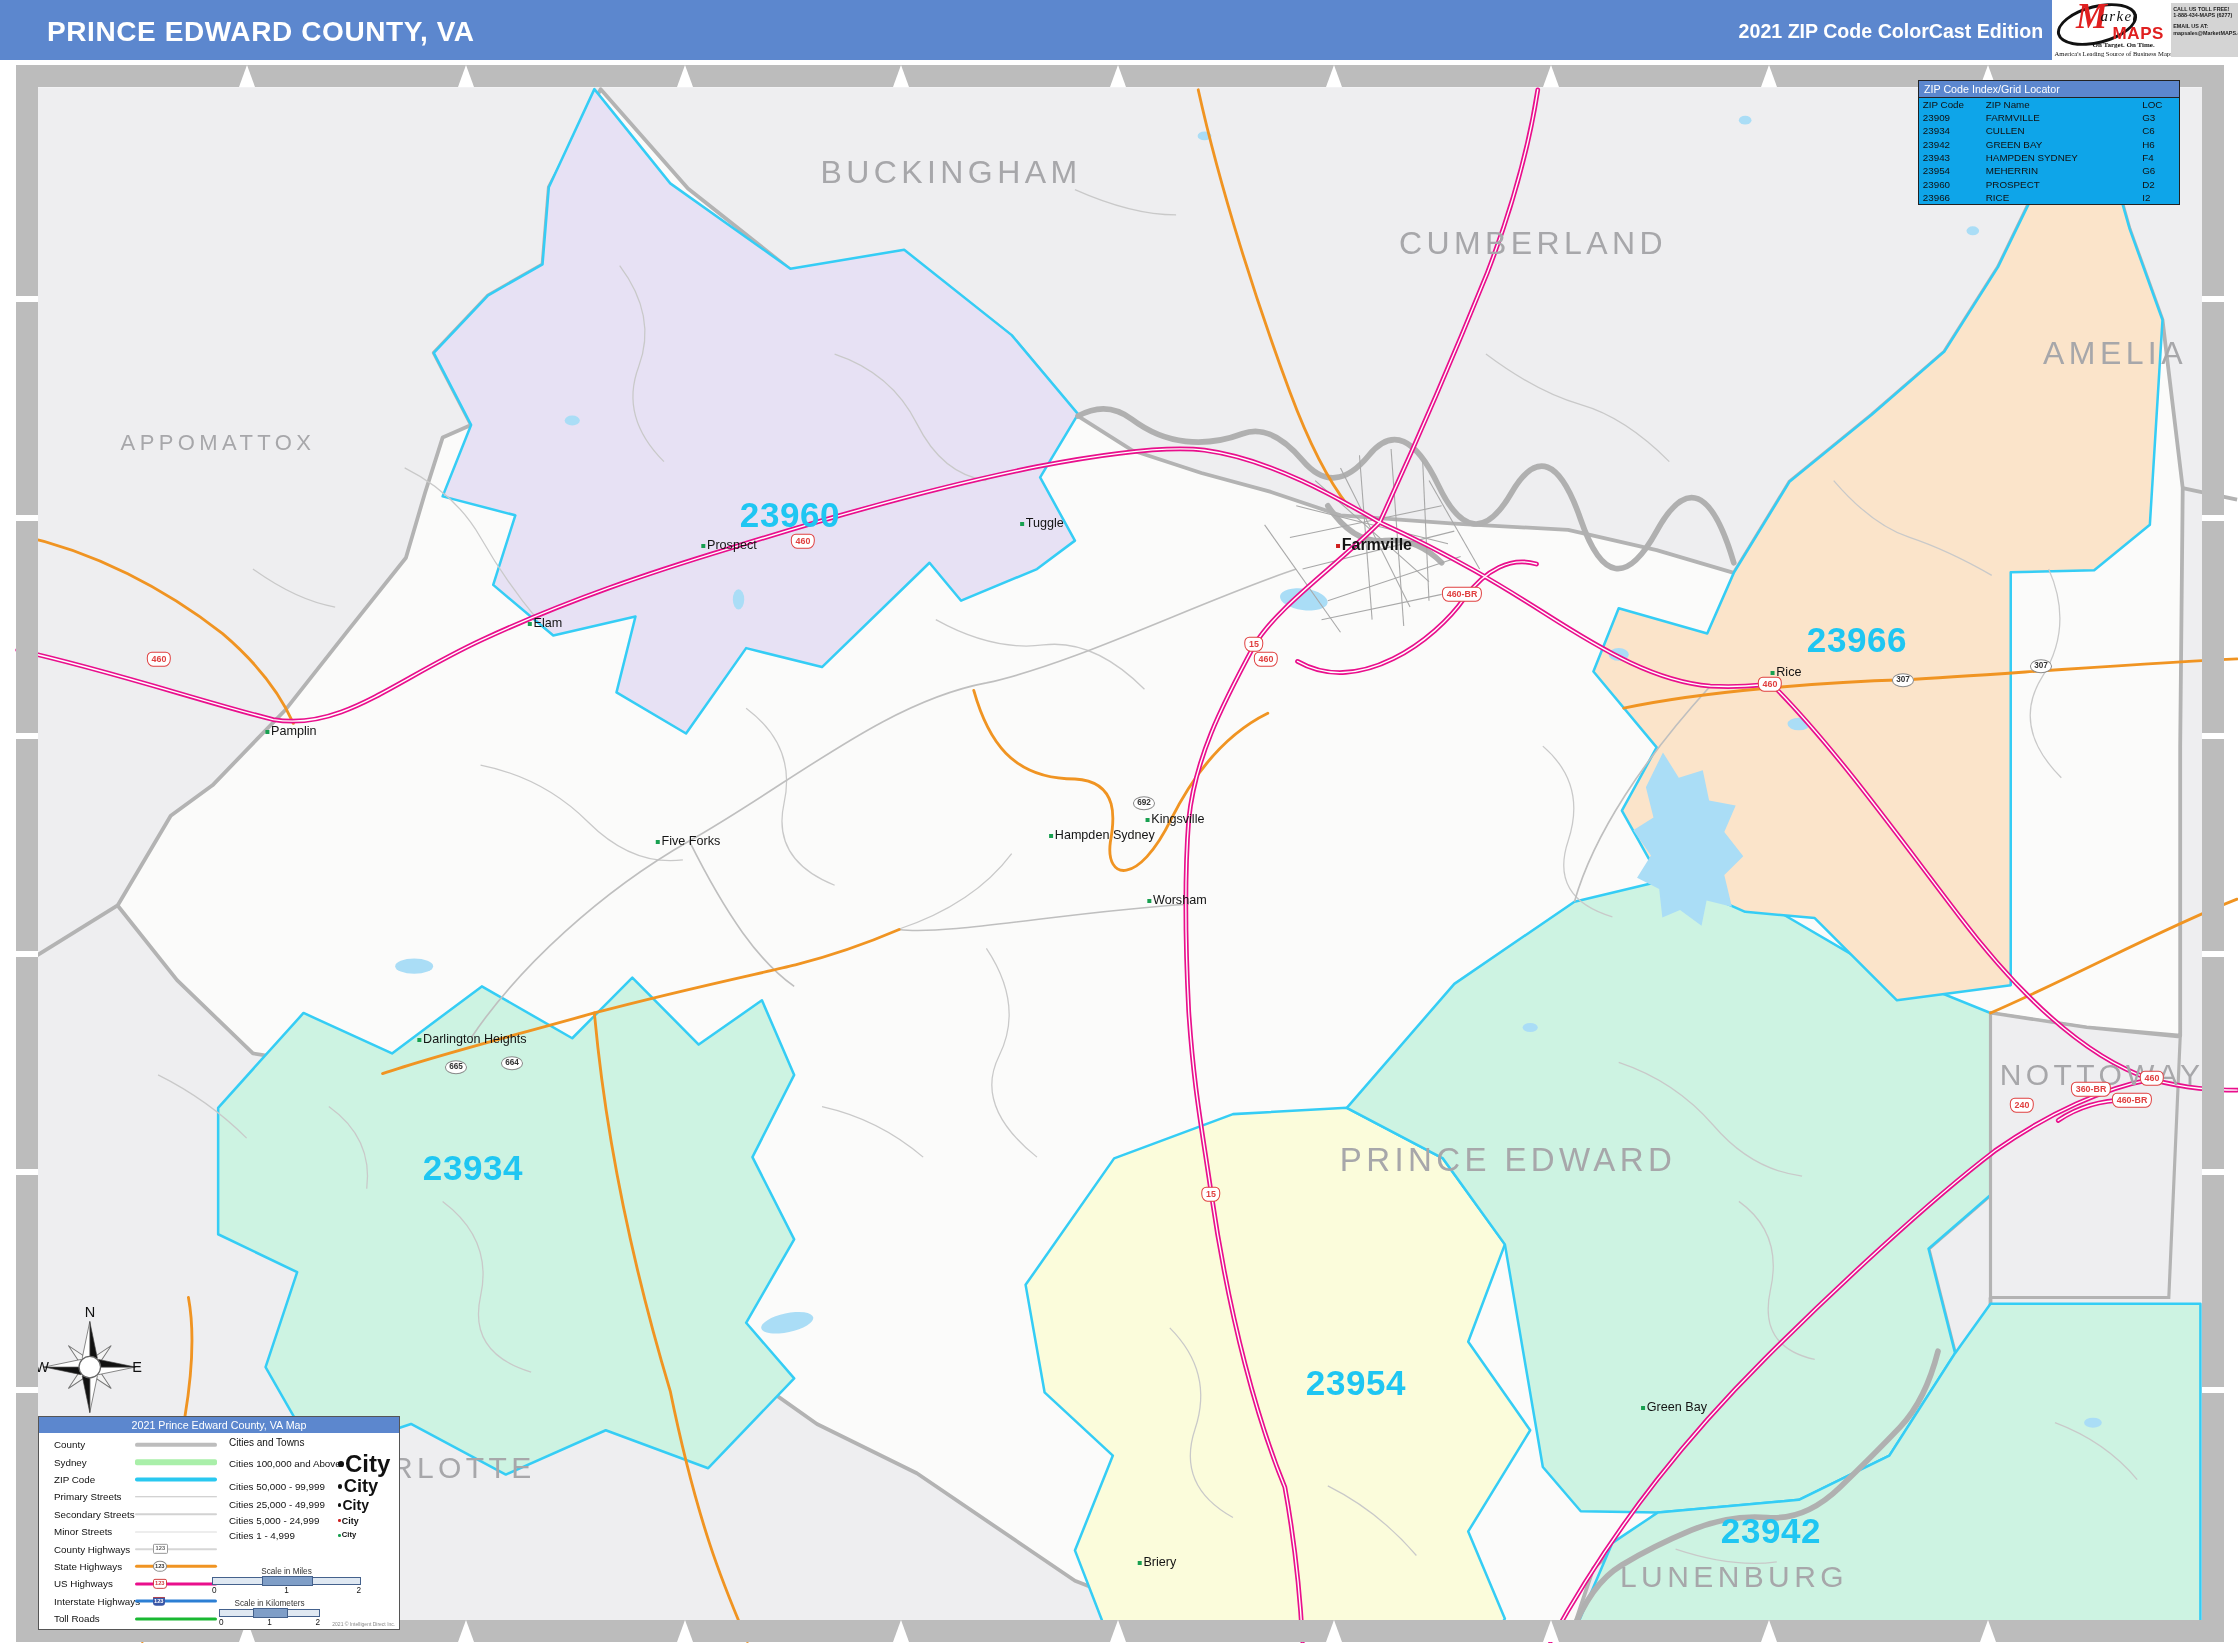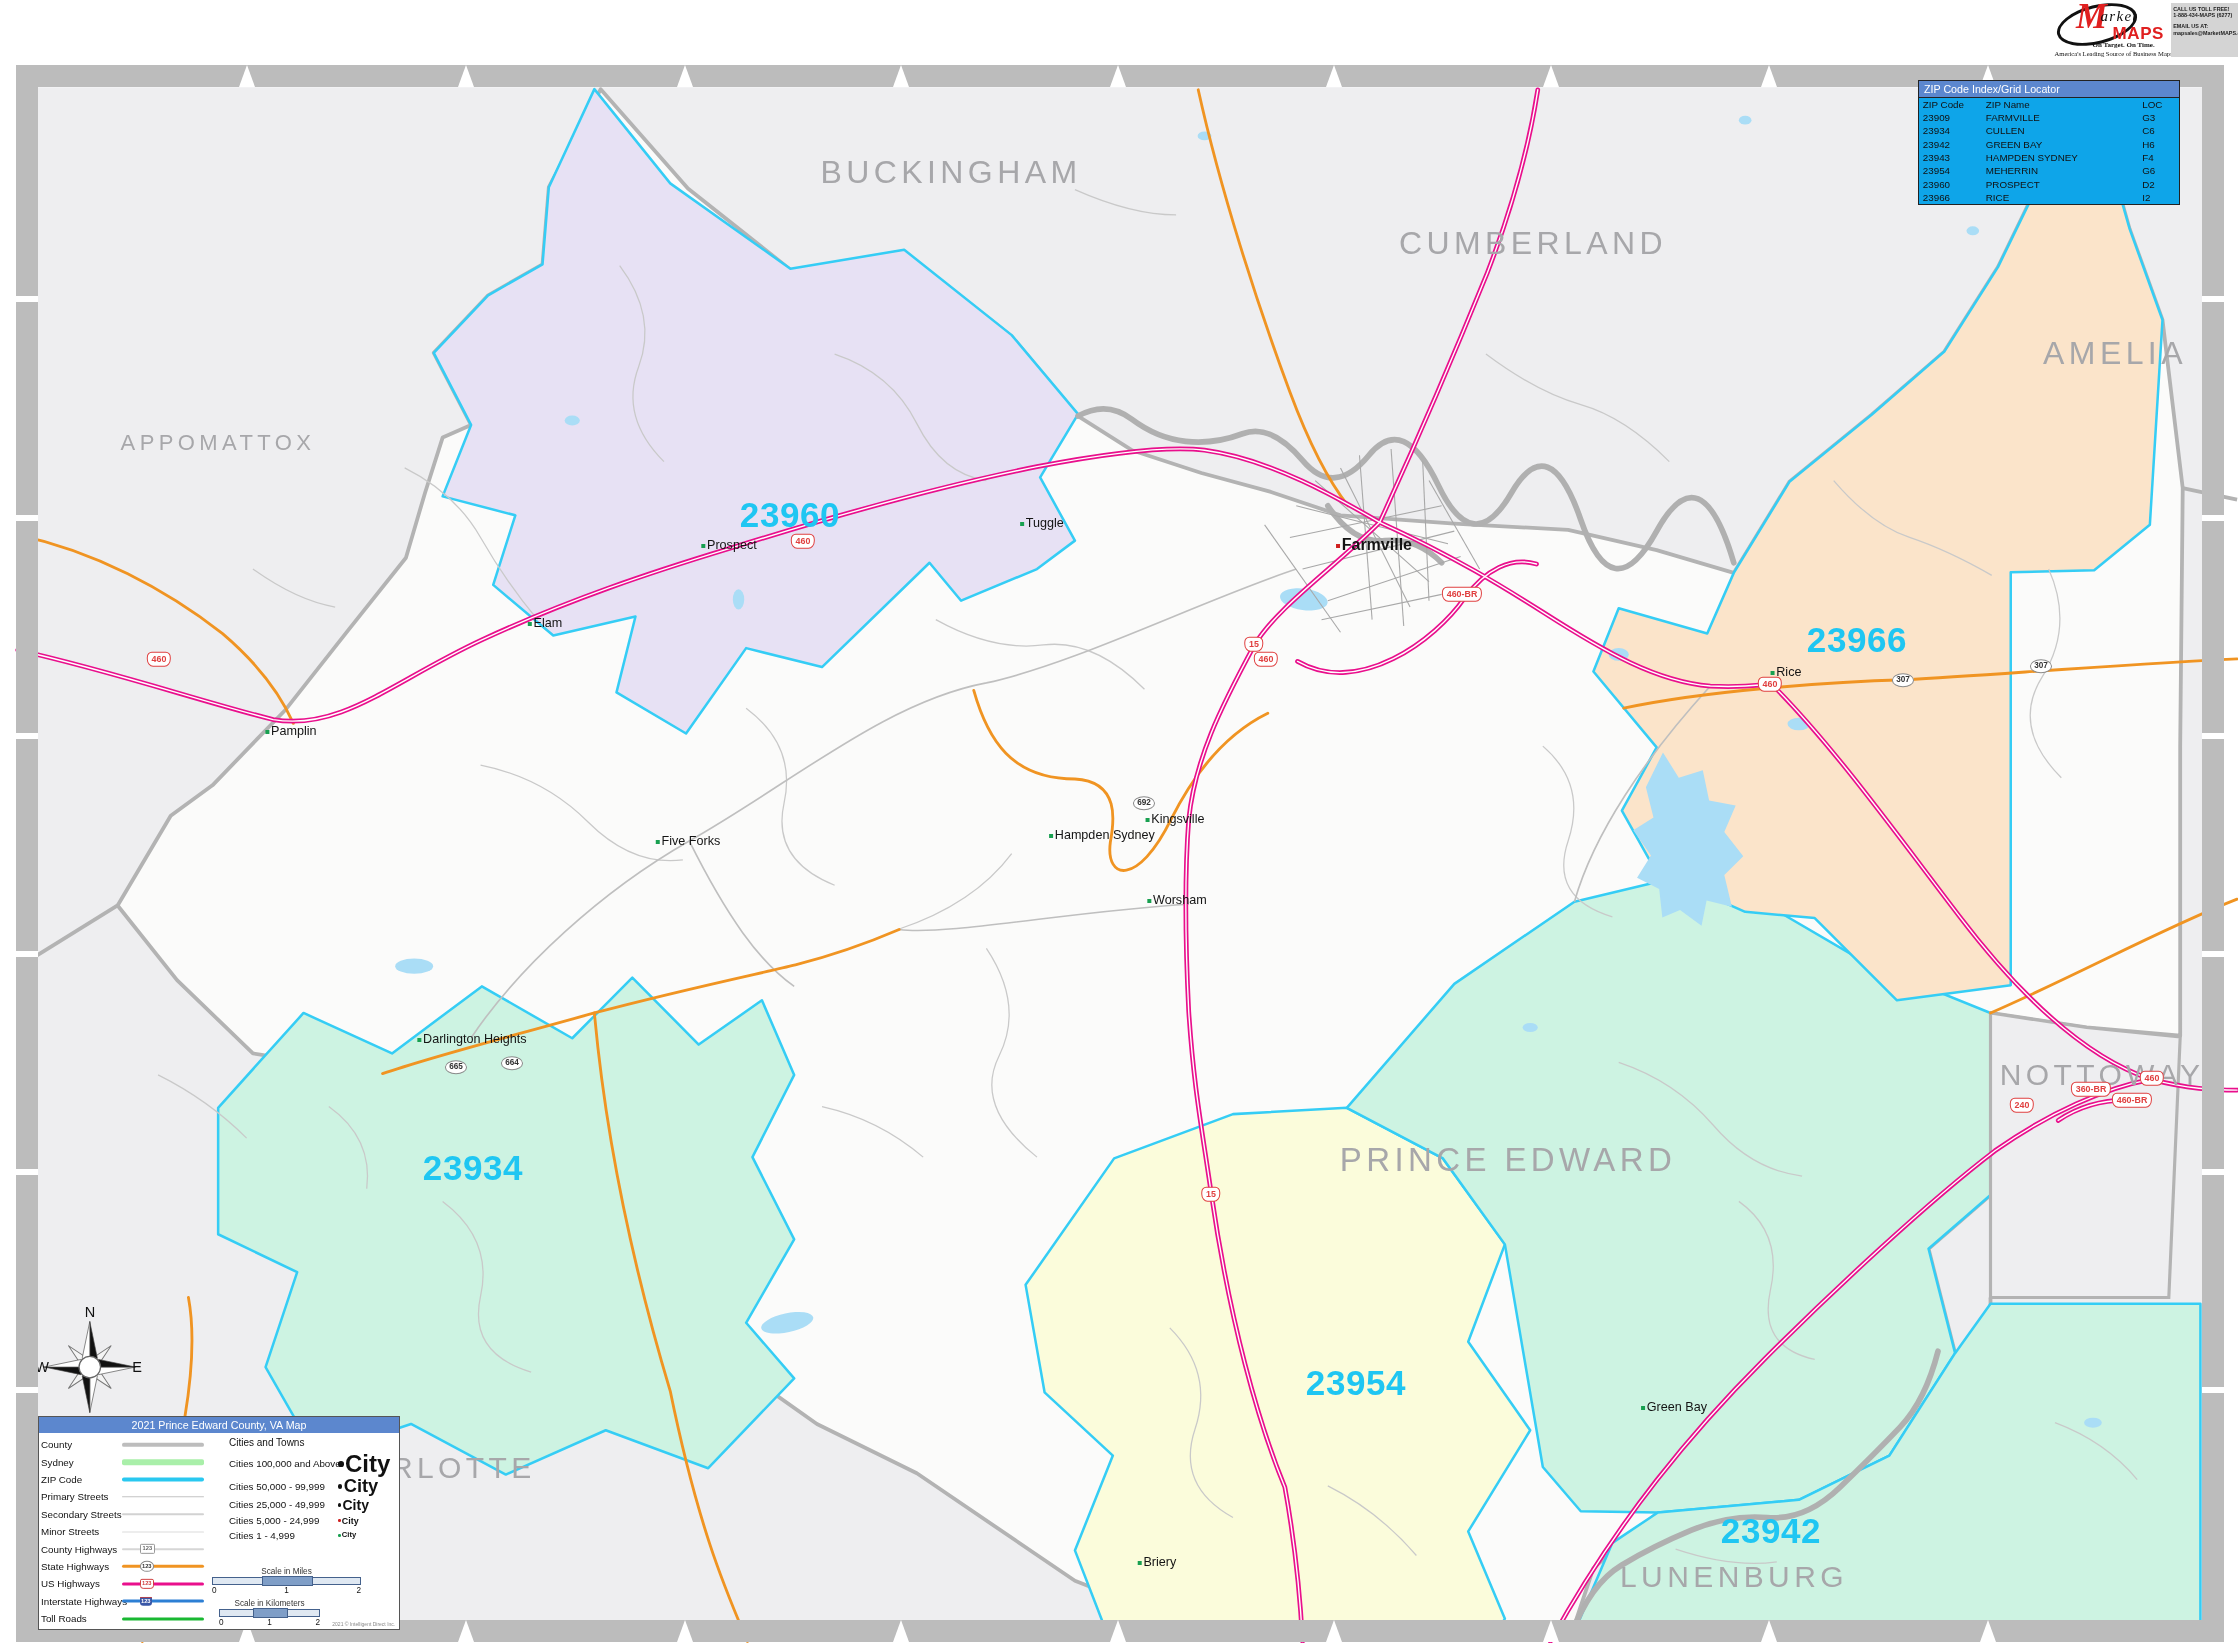--- a/index.html
+++ b/index.html
@@ -46,21 +46,21 @@
   #zip-index{position:absolute;left:1918px;top:80px;width:260px;z-index:20;background:#0ea5e9;border:1.3px solid #222;}
   #zip-index .tbl-title{background:#5c87ce;color:#fff;font-size:10.7px;padding:1.9px 5px;margin:0px;border-bottom:1.3px solid #222;}
   #zip-index .thead,#zip-index .tr{display:flex;padding:0 3.8px;font-size:9.8px;color:#111;line-height:13.3px;}
   #zip-index .c0{width:63px;}
   #zip-index .c1{flex:1;}
   #zip-index .c2{width:33px;}
 
   
   #legend{position:absolute;left:38px;top:1416px;width:362px;height:214px;z-index:20;background:#fff;border:1.3px solid #555;box-sizing:border-box;}
   #legend .leg-title{background:#5c87ce;color:#fff;font-size:10.7px;text-align:center;padding:1.9px 0;}
-  #legend-items{position:absolute;left:2px;top:19px;width:171px;}
+  #legend-items{position:absolute;left:15px;top:19px;width:171px;}
   .legend-row{position:relative;height:17.4px;display:flex;align-items:center;}
   .legend-row .lbl{font-size:9.8px;color:#111;width:81px;white-space:nowrap;}
   .samp{position:relative;display:inline-block;width:82px;height:7.6px;}
   .samp i{position:absolute;left:0;right:0;top:50%;transform:translateY(-50%);display:block;border-radius:1.9px;}
   .samp-county i{height:4.4px;background:#bdbdbd;}
   .samp-state i{height:5.7px;background:#a9efa9;}
   .samp-zip i{height:3.2px;background:#29c8f0;}
   .samp-primary i{height:1.3px;background:#c4c4c4;}
   .samp-secondary i{height:1.3px;background:#d2d2d2;}
   .samp-minor i{height:0.9px;background:#dcdcdc;}
@@ -364,20 +364,24 @@
     </div>
   <div class="gridbar" id="bar-right">
       <div class="sidegap" style="top: 231px;"></div>
       <div class="sidegap" style="top: 450px;"></div>
       <div class="sidegap" style="top: 668px;"></div>
       <div class="sidegap" style="top: 886px;"></div>
       <div class="sidegap" style="top: 1104px;"></div>
       <div class="sidegap" style="top: 1322px;"></div>
     </div>
 
+  <div id="header">
+    <span class="title">PRINCE EDWARD COUNTY, VA</span>
+    <span class="edition">2021 ZIP Code ColorCast Edition</span>
+  </div>
   <div id="logo-area">
     <div id="logo-block">
       <div id="logo-swoosh"></div>
       <div id="logo-m">M</div>
       <div id="logo-market">arket</div>
       <div id="logo-maps">MAPS</div>
       <div id="logo-tagline">On Target.  On Time.</div>
       <div id="logo-subtitle">America's Leading Source of Business Maps</div>
     </div>
     <div id="logo-contact">

